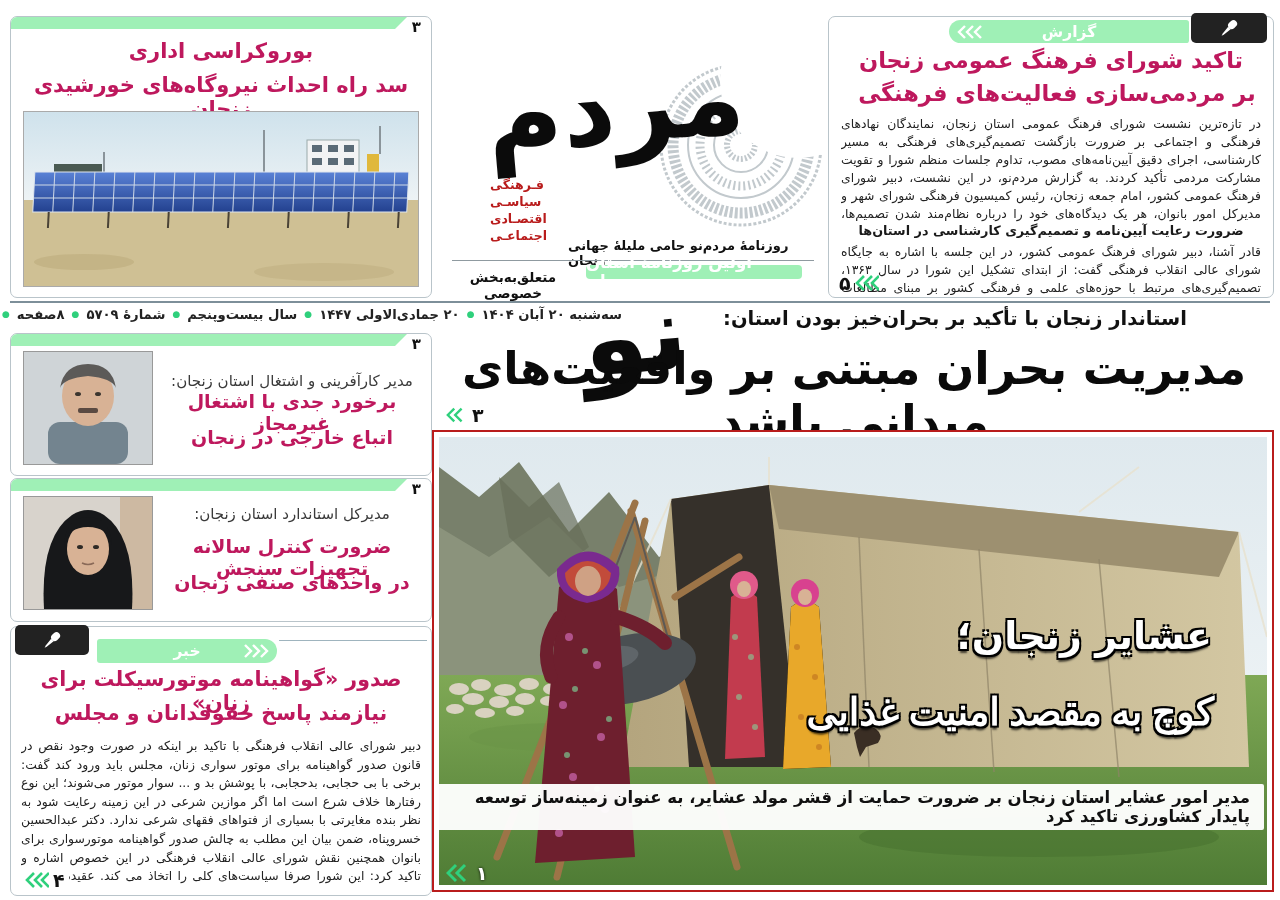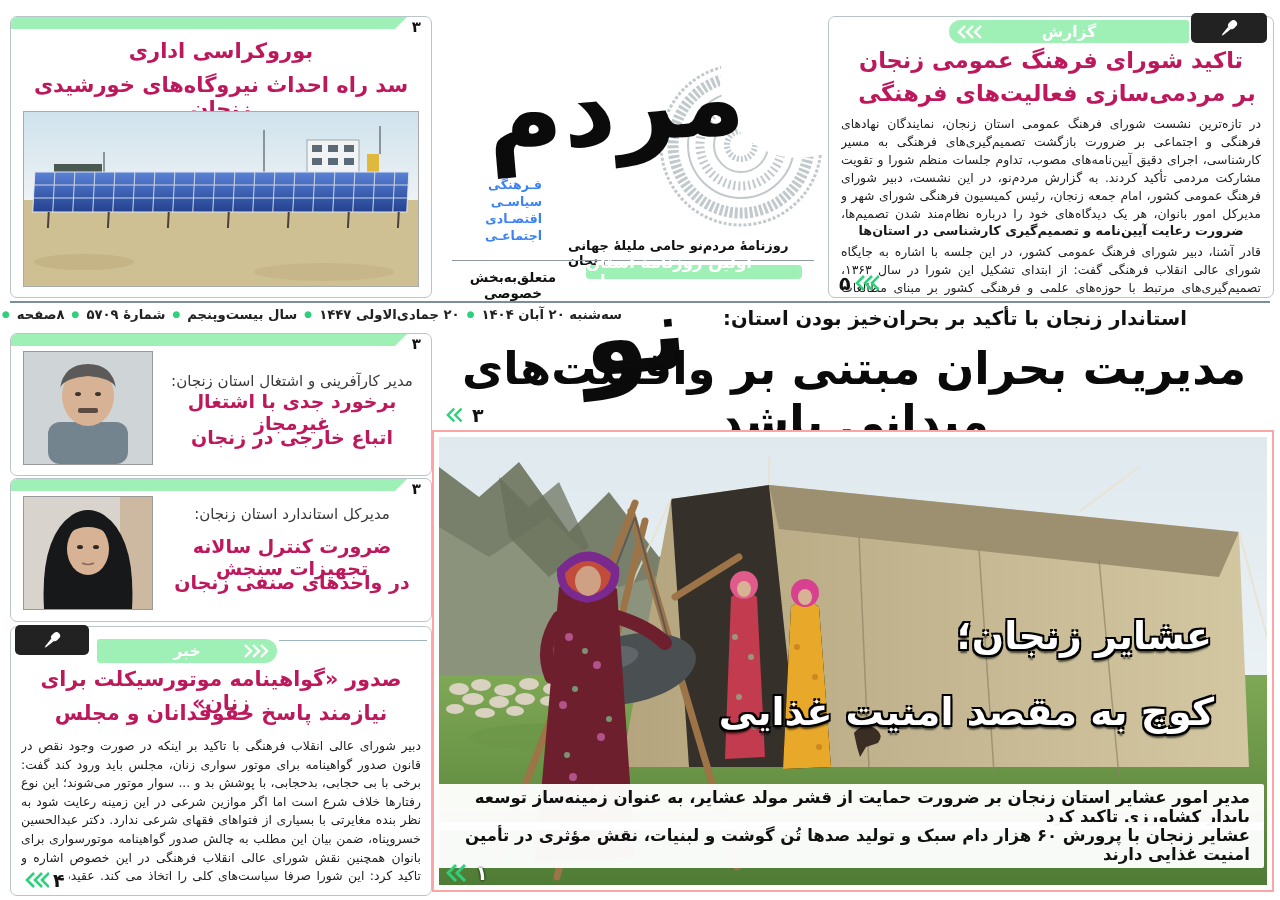--- a/index.html
+++ b/index.html
@@ -104,21 +104,21 @@
       <circle cx="95" cy="95" r="80" stroke-width="3" stroke-dasharray="3 2"></circle>
       <circle cx="95" cy="95" r="68" stroke-width="11" stroke-dasharray="3 2"></circle>
       <circle cx="95" cy="95" r="53" stroke-width="2"></circle>
       <circle cx="95" cy="95" r="41" stroke-width="9" stroke-dasharray="2 3"></circle>
       <circle cx="95" cy="95" r="27" stroke-width="2"></circle>
       <circle cx="95" cy="95" r="14" stroke-width="6" stroke-dasharray="2 2"></circle>
     </g>
     <circle cx="152" cy="30" r="78" fill="#ffffff"></circle>
   </svg>
   <div class="abs rtl" style="left:0;right:30px;top:-8px;height:240px;font-size:104px;font-weight:bold;text-align:center;line-height:230px;transform:rotate(-5deg);color:#0b0b0b;">مردم نو</div>
-  <div class="abs" style="left:32px;top:176px;width:72px;text-align:right;direction:rtl;font-size:12.5px;font-weight:bold;color:#3b82f6;line-height:17px;">
+  <div class="abs" style="left:52px;top:176px;width:72px;text-align:left;direction:rtl;font-size:12.5px;font-weight:bold;color:#b91c1c;line-height:17px;">
     <div>فـرهنگی</div>
     <div>سیاسـی</div>
     <div>اقتصـادی</div>
     <div>اجتماعـی</div>
   </div>
   <div class="abs rtl" style="left:130px;right:8px;top:238px;font-size:13px;font-weight:bold;text-align:left;color:#111;">روزنامهٔ مردم‌نو حامی ملیلهٔ جهانی زنجان</div>
   <div class="abs" style="left:14px;right:8px;top:260px;height:1px;background:#8f9aa0;"></div>
   <div class="abs banner" style="left:148px;right:20px;top:265px;height:14px;font-size:16.5px;">
     <span>اولین روزنامهٔ استان زنجان</span>
   </div>
@@ -238,21 +238,21 @@
         <g stroke="#2fd07c" stroke-width="2.6" fill="none">
           <path d="M9 1 L2 8 L9 15"></path>
           <path d="M17 1 L10 8 L17 15"></path>
           <path d="M24 1 L17 8 L24 15"></path>
         </g>
       </svg>
     <span class="n">۴</span>
   </div>
 </div>
 
-<div class="abs" style="left:432px;top:430px;width:828px;height:448px;border:2px solid #fca5a5;background:#fff;padding:5px;">
+<div class="abs" style="left:432px;top:430px;width:828px;height:448px;border:2px solid #b91c1c;background:#fff;padding:5px;">
   <svg width="828" height="448" viewBox="0 0 828 448">
     <defs>
       <linearGradient id="sky2" x1="0" y1="0" x2="0" y2="1">
         <stop offset="0" stop-color="#dfe9ee"></stop>
           <stop offset="1" stop-color="#f5f8f9"></stop>
       </linearGradient>
       <linearGradient id="grass" x1="0" y1="0" x2="0" y2="1">
         <stop offset="0" stop-color="#7fa855"></stop>
           <stop offset="1" stop-color="#4f7c35"></stop>
       </linearGradient>
@@ -359,24 +359,23 @@
         <circle cx="158" cy="352" r="3"></circle>
     </g>
     <path d="M118 132 Q148 98 180 130 Q184 160 148 166 Q116 160 118 132 Z" fill="#7a2a8f"></path>
     <path d="M126 136 Q148 112 172 136 Q170 156 148 158 Q126 154 126 136 Z" fill="#c24b3a"></path>
     <ellipse cx="149" cy="144" rx="13" ry="15" fill="#cfa184"></ellipse>
     <path d="M178 180 Q210 190 226 206" stroke="#6e1f2e" stroke-width="14" fill="none" stroke-linecap="round"></path>
     <path d="M120 180 Q100 210 112 240" stroke="#6e1f2e" stroke-width="13" fill="none" stroke-linecap="round"></path>
   </svg>
 
   <div class="abs outline-txt" style="right:60px;top:182px;font-size:38px;">عشایر زنجان؛</div>
-  <div class="abs outline-txt" style="right:58px;top:258px;font-size:38px;">کوچ به مقصد امنیت غذایی</div>
+  <div class="abs outline-txt" style="right:58px;top:258px;font-size:38px;font-family:Liberation Serif, serif;">کوچ به مقصد امنیت غذایی</div>
 
   <div class="cap-strip" style="top:352px;">مدیر امور عشایر استان زنجان بر ضرورت حمایت از قشر مولد عشایر، به عنوان زمینه‌ساز توسعه پایدار کشاورزی تاکید کرد</div>
-  <div class="cap-strip" style="top:390px;">عشایر زنجان با پرورش ۶۰ هزار دام سبک و تولید صدها تُن گوشت و لبنیات، نقش مؤثری در تأمین امنیت غذایی دارند</div>
 
   <div class="pmark" style="left:12px;bottom:6px;">
     <svg width="26" height="20" viewBox="0 0 26 20">
         <g stroke="#2fd07c" stroke-width="3" fill="none">
           <path d="M10 2 L2 10 L10 18"></path>
           <path d="M19 2 L11 10 L19 18"></path>
         </g>
       </svg>
     <span class="n" style="color:#fff;text-shadow:0 0 3px #000;">۱</span>
   </div>

